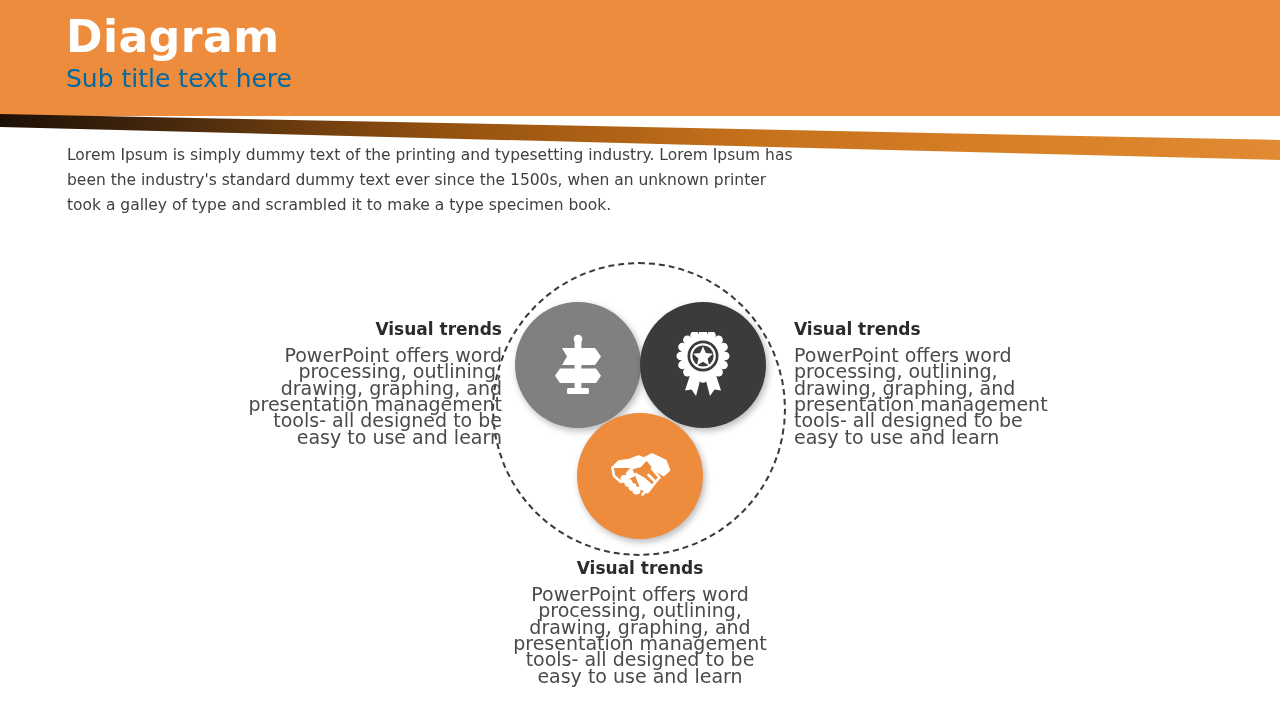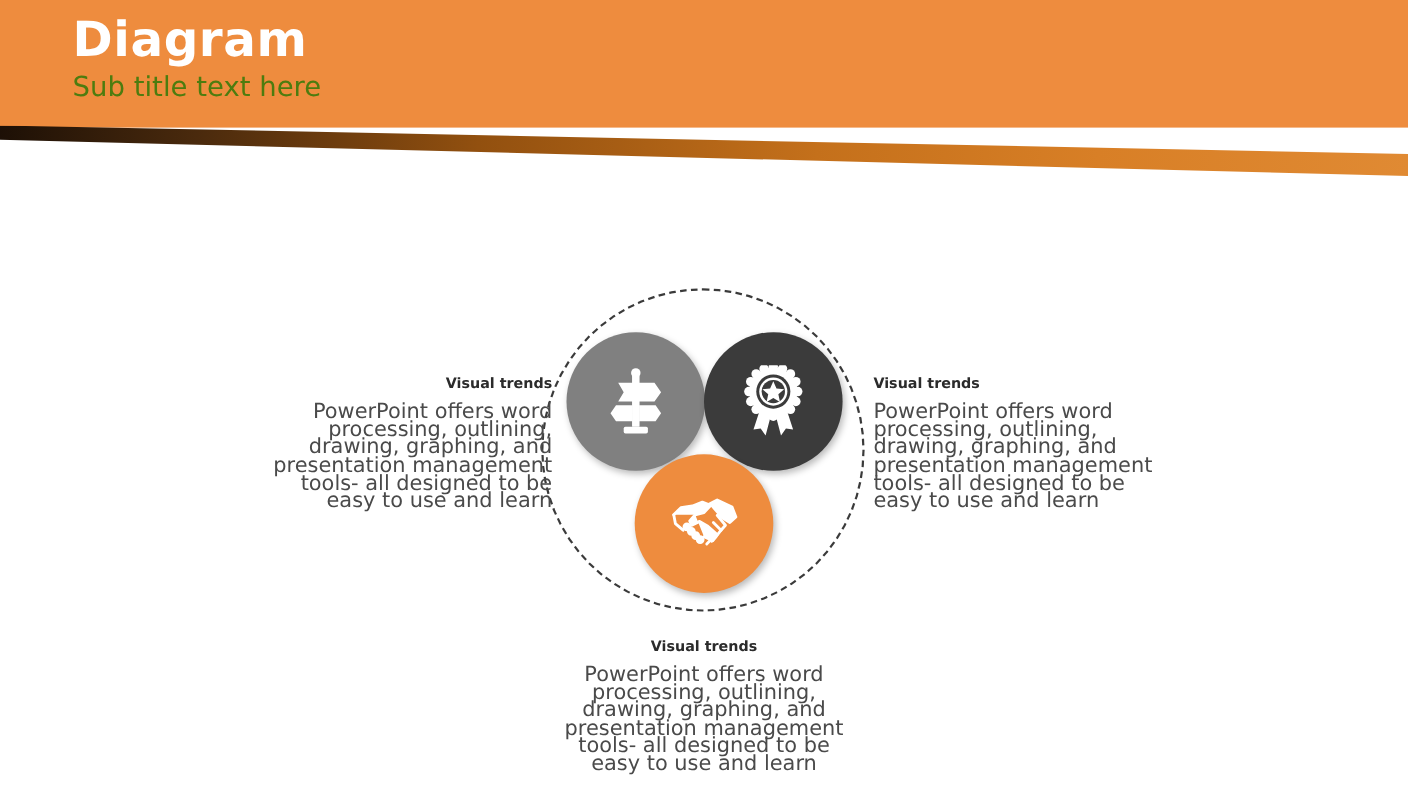--- a/index.html
+++ b/index.html
@@ -52,21 +52,21 @@
   .slide-title {
     font-size: 44px;
     font-weight: 700;
     color: #ffffff;
     letter-spacing: 0.5px;
     line-height: 1.05;
   }
   .slide-subtitle {
     font-size: 25px;
     font-weight: 400;
-    color: #4d7c0f;
+    color: #0369a1;
     line-height: 1.25;
     margin-top: 3px;
   }
 
   
   .intro {
     position: absolute;
     left: 67px;
     top: 143px;
     width: 730px;
@@ -102,26 +102,25 @@
   }
   .bubble svg { display: block; }
 
   .bubble-gray   { left: 23px;  top: 40px;  background: #808080; z-index: 2; }
   .bubble-dark   { left: 148px; top: 40px;  background: #3b3b3b; z-index: 3; }
   .bubble-orange { left: 85px;  top: 151px; background: #ee8c3e; z-index: 4; }
 
   
   .block { position: absolute; }
   .block-heading {
-    font-size: 13px;
+    font-size: 17px;
     font-weight: 700;
     color: #2b2b2b;
     line-height: 1.3;
     margin-bottom: 7px;
-    margin-top: 24px;
   }
   .block-body {
     font-size: 19px;
     line-height: 16.3px;
     color: #4a4a4a;
   }
 
   .block-left {
     left: 240px;
     top: 318px;
@@ -162,20 +161,21 @@
       </defs>
       <polygon points="0,0 1280,26 1280,46 0,13" fill="url(#stripeGrad)"></polygon>
     </svg>
   </div>
 
   <div class="title-wrap">
     <div class="slide-title">Diagram</div>
     <div class="slide-subtitle">Sub title text here</div>
   </div>
 
+  <div class="intro">Lorem Ipsum is simply dummy text of the printing and typesetting industry. Lorem Ipsum has been the industry's standard dummy text ever since the 1500s, when an unknown printer took a galley of type and scrambled it to make a type specimen book.</div>
 
   <div class="diagram">
     <div class="dashed-ring"></div>
 
     <div class="bubble bubble-gray">
       <span>
         <svg width="60" height="62" viewBox="0 0 60 62" xmlns="http://www.w3.org/2000/svg" fill="#ffffff">
           <circle cx="30" cy="5" r="4.3"></circle>
           <rect x="26.6" y="7" width="6.8" height="47" rx="0.8"></rect>
           <polygon points="14,14 47,14 53,22.5 47,31 14,31 19,22.5"></polygon>

